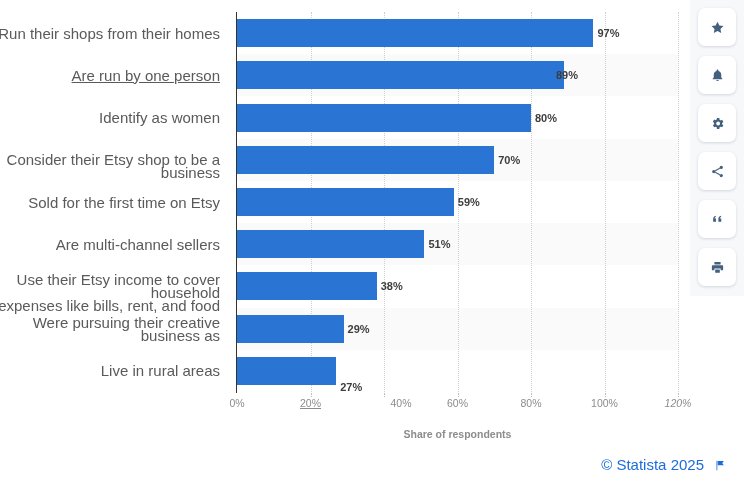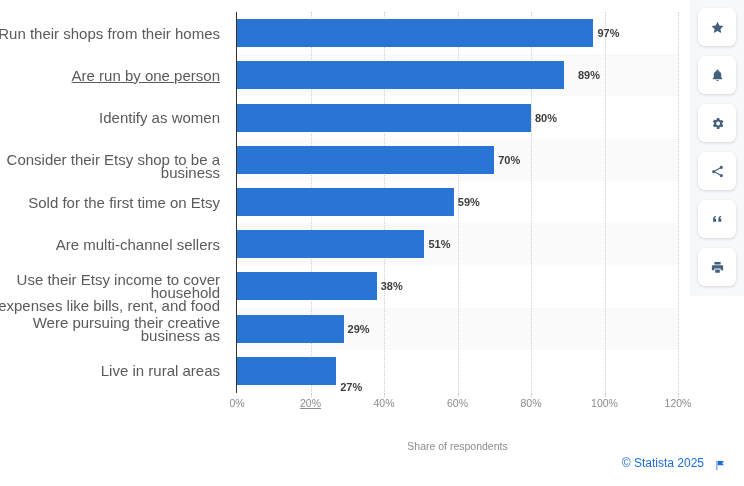--- a/index.html
+++ b/index.html
@@ -116,25 +116,26 @@
   .x-tick-mark {
     position: absolute;
     top: 0;
     width: 0;
     height: 4px;
     border-left: 1px dotted #bdbdbd;
   }
   #x-axis-title {
     position: absolute;
     left: 237px;
-    top: 440px;
+    top: 428px;
     width: 441px;
     text-align: center;
     font-size: 10.5px;
     color: #8c8c8c;
+    font-weight: bold;
   }
 
   
   #icon-rail {
     position: absolute;
     right: 0;
     top: 0;
     width: 54px;
     height: 296px;
     background: #f7f8fa;
@@ -163,21 +164,21 @@
     position: absolute;
     left: 0;
     bottom: 10px;
     width: 744px;
     height: 20px;
   }
   #copyright {
     position: absolute;
     right: 40px;
     top: 0;
-    font-size: 12px;
+    font-size: 15px;
     color: #1b6ce0;
     white-space: nowrap;
   }
   #flag-icon {
     position: absolute;
     right: 18px;
     top: 2px;
   }
 </style>
 </head>
@@ -230,21 +231,21 @@
         <div class="row-band plain" style="top: 337.778px; height: 42.2222px;"></div>
         <div class="gridline" style="left: 73.5px;"></div>
         <div class="gridline" style="left: 147px;"></div>
         <div class="gridline" style="left: 220.5px;"></div>
         <div class="gridline" style="left: 294px;"></div>
         <div class="gridline" style="left: 367.5px;"></div>
         <div class="gridline" style="left: 441px;"></div>
         <div class="bar" style="left: 0px; top: 7.11111px; width: 356.475px; background: rgb(42, 117, 212);"></div>
         <div class="bar-value" style="left: 360.475px; top: 7.11111px;">97%</div>
         <div class="bar" style="left: 0px; top: 49.3333px; width: 327.075px; background: rgb(42, 117, 212);"></div>
-        <div class="bar-value" style="left: 341px; top: 49.3333px; text-align: right;">89%</div>
+        <div class="bar-value" style="left: 319px; top: 49.3333px; text-align: right;">89%</div>
         <div class="bar" style="left: 0px; top: 91.5556px; width: 294px; background: rgb(42, 117, 212);"></div>
         <div class="bar-value" style="left: 298px; top: 91.5556px;">80%</div>
         <div class="bar" style="left: 0px; top: 133.778px; width: 257.25px; background: rgb(42, 117, 212);"></div>
         <div class="bar-value" style="left: 261.25px; top: 133.778px;">70%</div>
         <div class="bar" style="left: 0px; top: 176px; width: 216.825px; background: rgb(42, 117, 212);"></div>
         <div class="bar-value" style="left: 220.825px; top: 176px;">59%</div>
         <div class="bar" style="left: 0px; top: 218.222px; width: 187.425px; background: rgb(42, 117, 212);"></div>
         <div class="bar-value" style="left: 191.425px; top: 218.222px;">51%</div>
         <div class="bar" style="left: 0px; top: 260.444px; width: 139.65px; background: rgb(42, 117, 212);"></div>
         <div class="bar-value" style="left: 143.65px; top: 260.444px;">38%</div>
@@ -254,29 +255,29 @@
         <div class="bar-value" style="left: 103.225px; top: 344.889px; margin-top: 16px;">27%</div>
       </div>
 
     <div id="y-axis-line"></div>
 
     <div id="x-axis">
         <div class="x-tick" style="left: 0px;">0%</div>
         <div class="x-tick-mark" style="left: 73.5px;"></div>
         <div class="x-tick" style="left: 73.5px; text-decoration: underline;">20%</div>
         <div class="x-tick-mark" style="left: 147px;"></div>
-        <div class="x-tick" style="left: 147px;">40%</div>
+        <div class="x-tick" style="left: 164px;">40%</div>
         <div class="x-tick-mark" style="left: 220.5px;"></div>
         <div class="x-tick" style="left: 220.5px;">60%</div>
         <div class="x-tick-mark" style="left: 294px;"></div>
         <div class="x-tick" style="left: 294px;">80%</div>
         <div class="x-tick-mark" style="left: 367.5px;"></div>
         <div class="x-tick" style="left: 367.5px;">100%</div>
         <div class="x-tick-mark" style="left: 441px;"></div>
-        <div class="x-tick" style="left: 441px;">120%</div>
+        <div class="x-tick" style="left: 441px; font-style: italic;">120%</div>
       </div>
   </div>
 
   <div id="x-axis-title">Share of respondents</div>
 </div>
 
 <div id="icon-rail">
 
   <div class="icon-btn">
     <span>

